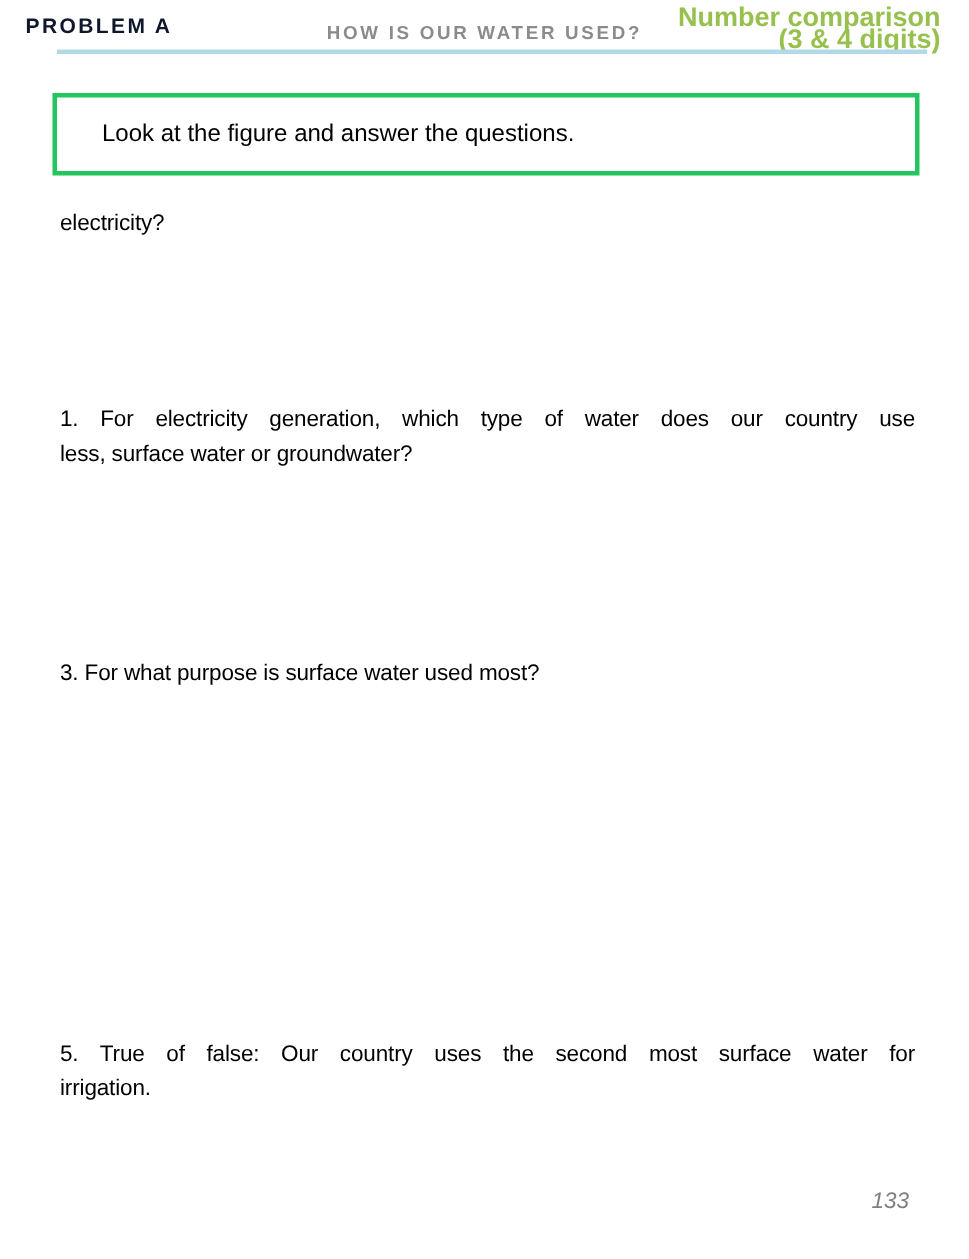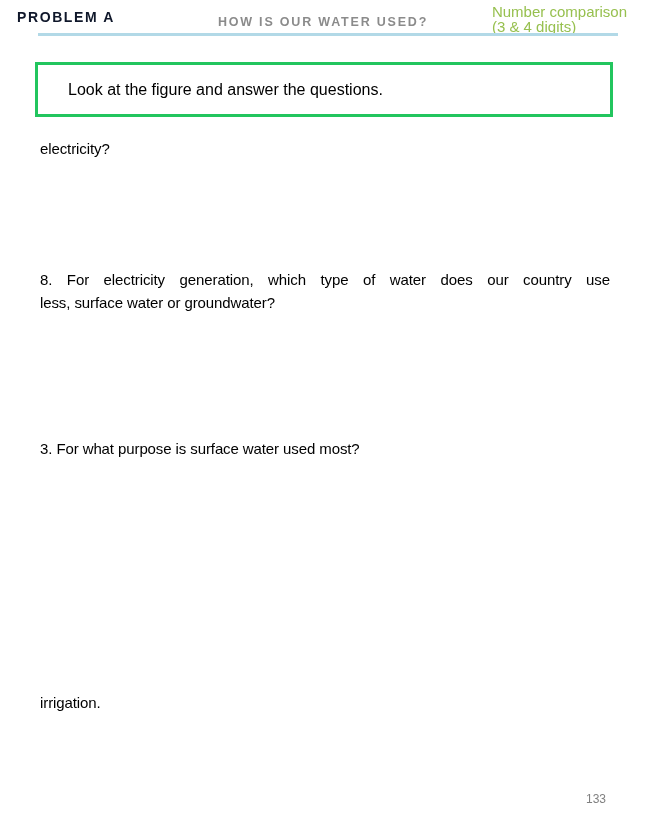--- a/index.html
+++ b/index.html
@@ -18,22 +18,24 @@
     letter-spacing:1.6px;
   }
   .page-title{
     position:absolute;left:0;top:15px;width:646px;
     text-align:center;
     font-size:12.5px;font-weight:bold;color:#8b8b8b;
     letter-spacing:1.8px;
   }
   .topic{
     position:absolute;right:19px;top:4px;
-    font-size:15px;color:#97c04f;
+    text-align:right;
+    font-size:18px;color:#97c04f;
     line-height:15px;
+    font-weight:bold;
   }
   .accent-line{
     position:absolute;left:38px;top:33px;
     width:580px;height:3px;
     background:#b2d9e7;
   }
   
   .instruction-box{
     position:absolute;left:35px;top:62px;
     width:578px;height:55px;
@@ -54,21 +56,21 @@
   .qline{white-space:nowrap;}
   .qline.justify{text-align:justify;text-align-last:justify;}
   .q1{top:137px;}
   .q2{top:268px;}
   .q3{top:437px;}
   .q4{top:572px;}
   .q5{top:691px;}
   
   .page-number{
     position:absolute;right:40px;top:792px;
-    font-size:12px;color:#808080;
+    font-size:15px;color:#808080;font-style:italic;
   }
 </style>
 </head>
 <body>
 
 <div class="page">
 
   <div class="problem-label">PROBLEM A</div>
   <div class="page-title">HOW IS OUR WATER USED?</div>
   <div class="topic">
@@ -79,28 +81,29 @@
 
   <div class="instruction-box">
     <div class="txt">Look at the figure and answer the questions.</div>
   </div>
 
   <div class="question q1">
     <div class="qline">electricity?</div>
   </div>
 
   <div class="question q2">
-    <div class="qline justify">8. For electricity generation, which type of water does our country use</div>
+    <div class="qline justify">1. For electricity generation, which type of water does our country use</div>
     <div class="qline">less, surface water or groundwater?</div>
   </div>
 
   <div class="question q3">
     <div class="qline">3. For what purpose is surface water used most?</div>
   </div>
 
 
   <div class="question q5">
+    <div class="qline justify">5. True of false: Our country uses the second most surface water for</div>
     <div class="qline">irrigation.</div>
   </div>
 
   <div class="page-number">133</div>
 
 </div>
 
 </body></html>

